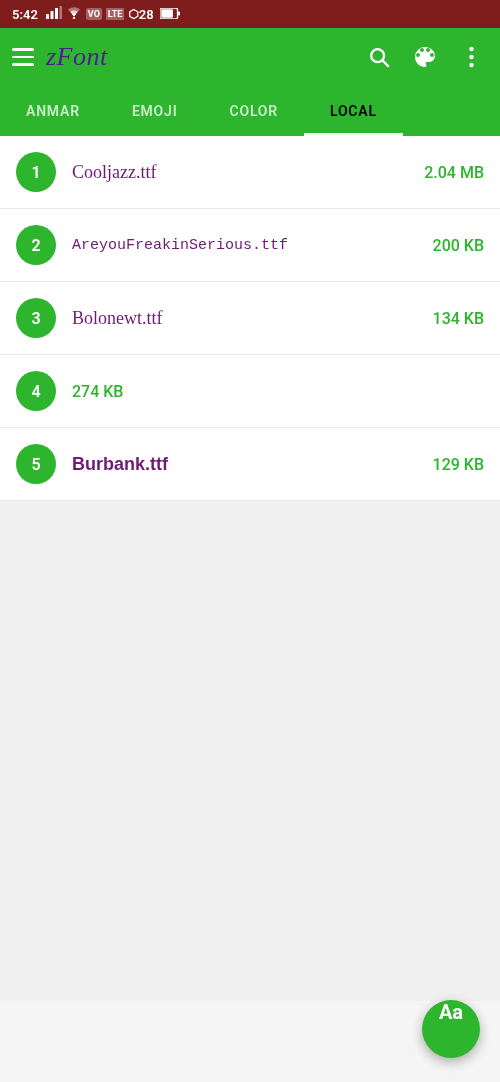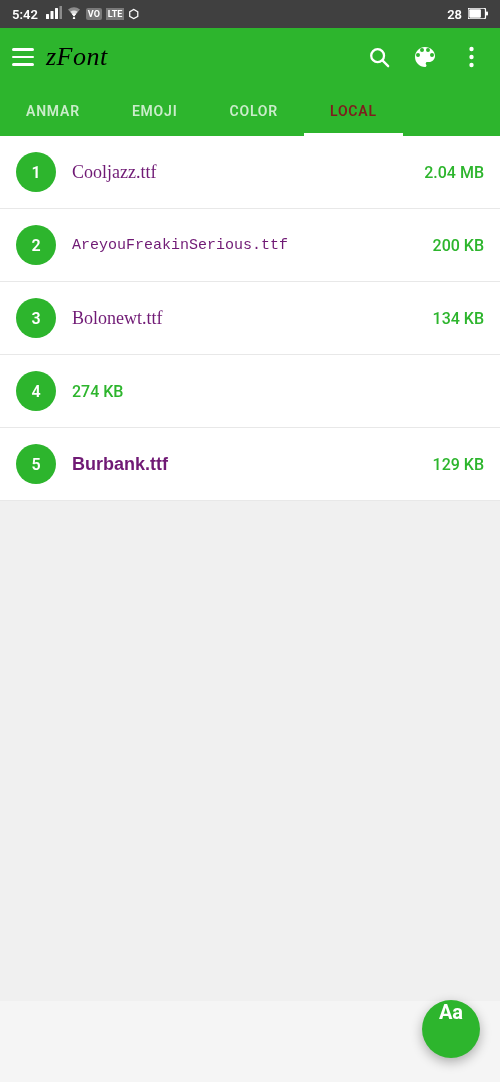--- a/index.html
+++ b/index.html
@@ -8,44 +8,43 @@
       width: 500px;
       min-height: 1082px;
       font-family: 'Roboto', Arial, sans-serif;
       background: #f5f5f5;
       position: relative;
       overflow-x: hidden;
     }
 
     
     .status-bar {
-      background: #404040;
+      background: #7f1d1d;
       color: white;
       height: 28px;
       display: flex;
       align-items: center;
-      justify-content: space-between;
       padding: 0 12px;
       font-size: 13px;
       font-weight: 600;
     }
     .status-left { display: flex; align-items: center; gap: 4px; }
     .status-right { display: flex; align-items: center; gap: 4px; }
 
     
     .app-bar {
       background: #2db52d;
       height: 58px;
       display: flex;
       align-items: center;
       padding: 0 12px;
       gap: 12px;
     }
     .app-bar-title {
-      color: #000000;
+      color: #4c1d95;
       font-size: 24px;
       font-weight: 400;
       flex: 1;
       letter-spacing: 0.5px;
     }
     .app-bar-icon {
       color: white;
       width: 34px;
       height: 34px;
       display: flex;
@@ -71,21 +70,21 @@
       padding: 0 26px;
       height: 100%;
       display: flex;
       align-items: center;
       letter-spacing: 0.8px;
       cursor: pointer;
       white-space: nowrap;
       position: relative;
     }
     .tab.active {
-      color: #7f1d1d;
+      color: #000000;
     }
     .tab.active::after {
       content: '';
       position: absolute;
       bottom: 0;
       left: 0;
       right: 0;
       height: 3px;
       background: white;
     }

